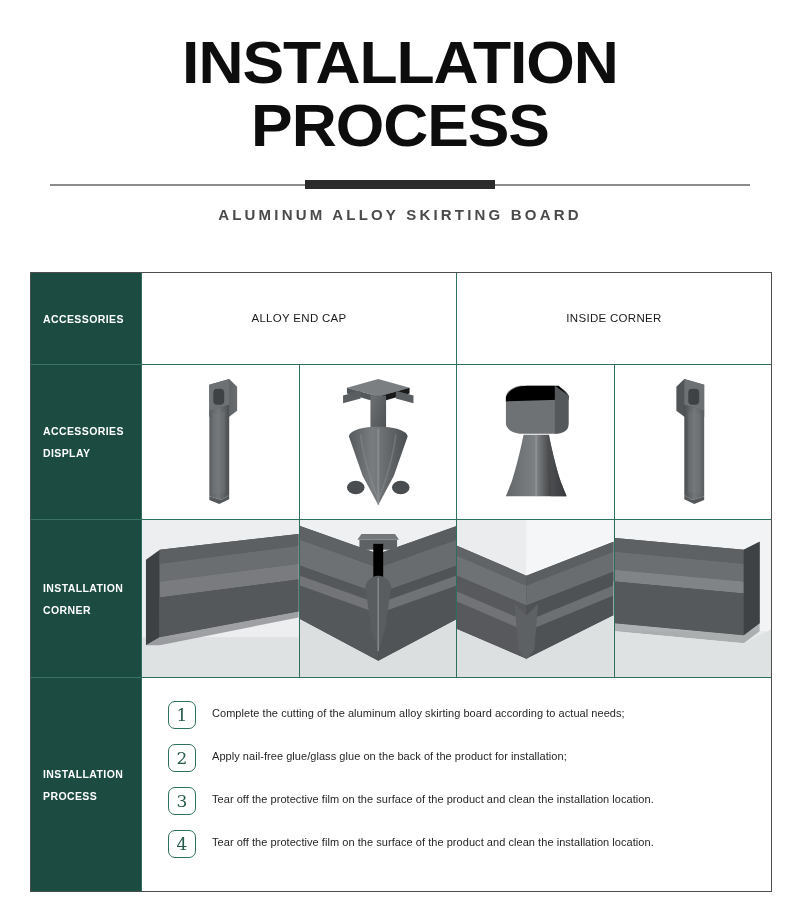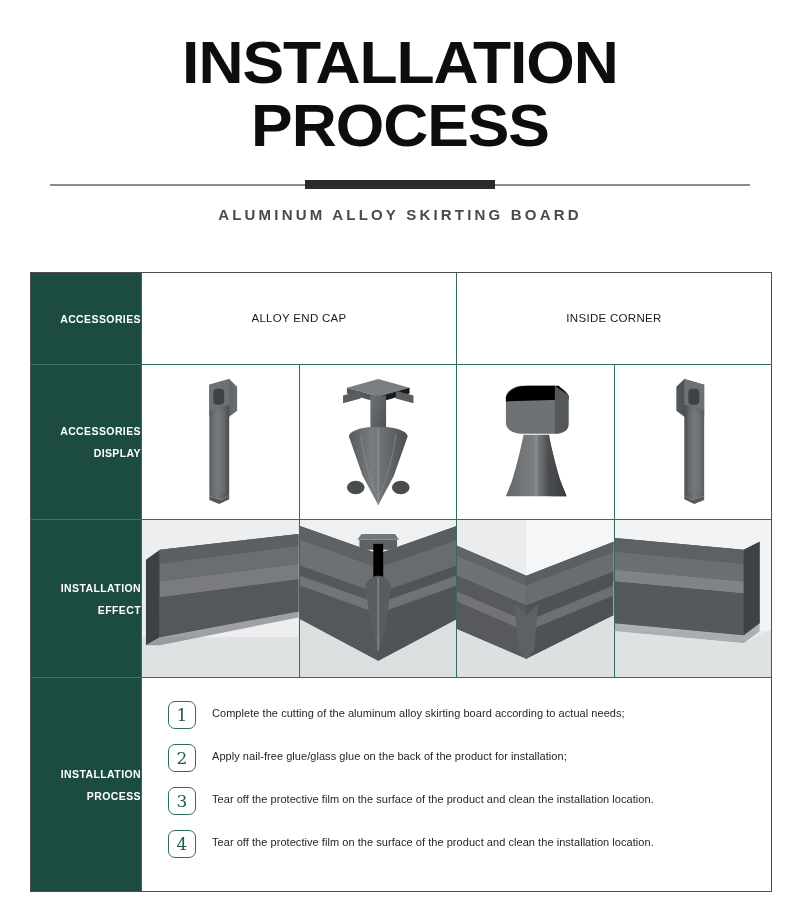--- a/index.html
+++ b/index.html
@@ -44,21 +44,21 @@
   .row-process{height:213px;}
 
   .c-label{
     width:110px;flex:0 0 110px;background:#1b4b41;color:#ffffff;
     display:flex;flex-direction:column;justify-content:center;
     padding-left:12px;box-sizing:border-box;
     font-size:10.5px;letter-spacing:0.4px;line-height:22px;font-weight:bold;
     border-bottom:1px solid #3a7265;
   }
   .row-process .c-label{border-bottom:none;}
-  .c-label span{display:block;text-align:right;}
+  .c-label span{display:block;}
 
   .cell{
     flex:1 1 0;border-left:1px solid #2e6e5e;border-bottom:1px solid #2e6e5e;
     box-sizing:border-box;display:flex;align-items:center;justify-content:center;
     position:relative;overflow:hidden;background:#fff;
   }
   .row-head .cell{
     font-size:11.5px;letter-spacing:0.3px;color:#1a1a1a;text-align:center;
     line-height:19px;font-weight:normal;
   }
@@ -203,21 +203,21 @@
         <path d="M86 46 L66 40 L66 131 L74 136 L86 132 Z" fill="url(#g4)"></path>
         <path d="M86 132 L74 136 L66 131 L66 135 L76 140 L86 136 Z" fill="#55585b"></path>
         <path d="M83 50 L70 46 L70 128 L83 130 Z" fill="#787b7e" opacity="0.35"></path>
       </svg>
     </div>
   </div>
 
   <div class="row row-effect">
     <div class="c-label">
       <span>INSTALLATION</span>
-      <span>EFFECT</span>
+      <span>CORNER</span>
     </div>
 
     <div class="cell">
       <svg class="prod" viewBox="0 0 158 158" preserveAspectRatio="none">
         <rect width="158" height="158" fill="#e4e7e8"></rect>
         <rect x="0" y="0" width="158" height="118" fill="#eceeef"></rect>
         <path d="M0 118 L158 118 L158 158 L0 158 Z" fill="#dfe2e3"></path>
         <path d="M18 30 L158 14 L158 92 L18 118 Z" fill="#4b4e51"></path>
         <path d="M18 30 L158 14 L158 26 L18 44 Z" fill="#5d6063"></path>
         <path d="M18 44 L158 26 L158 44 L18 62 Z" fill="#6b6e71"></path>

